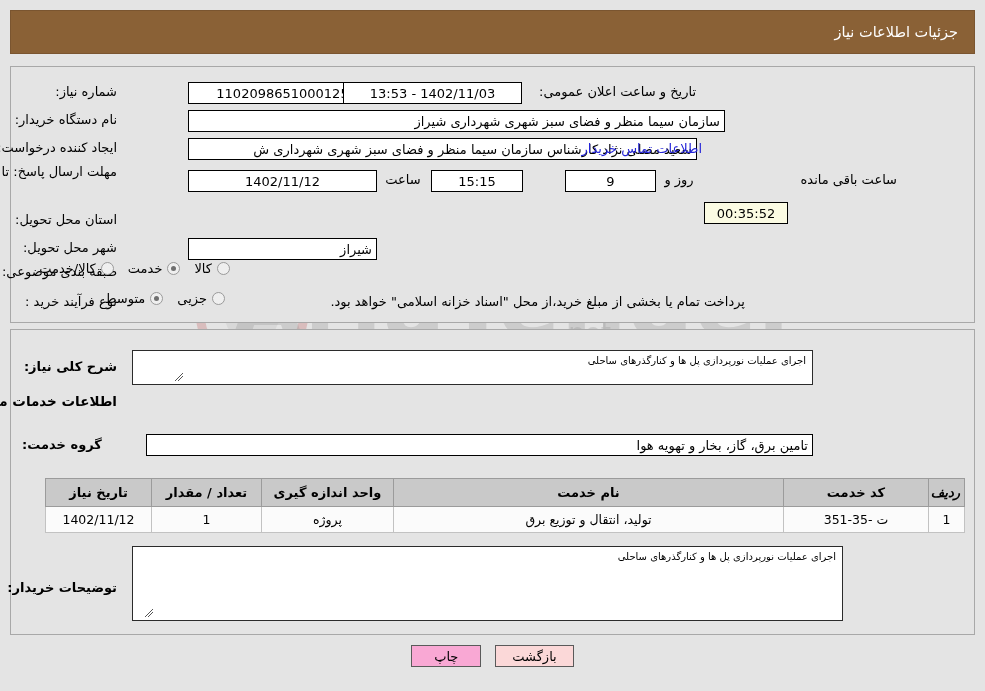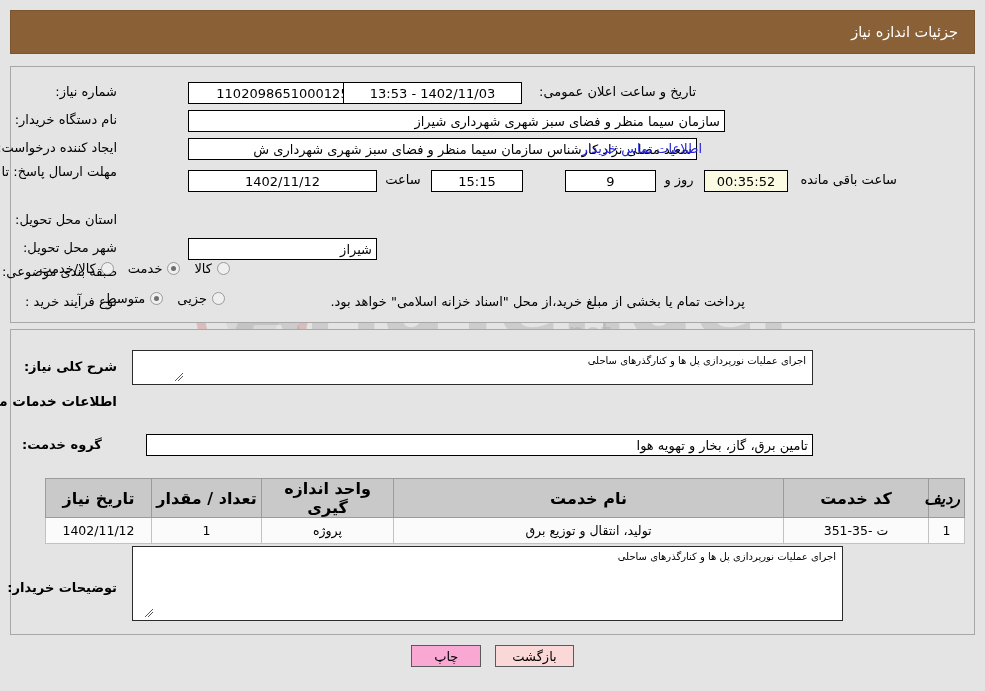--- a/index.html
+++ b/index.html
@@ -108,21 +108,21 @@
     font-size: 13px;
     color: #000;
     padding: 0 4px;
     display: flex;
     align-items: center;
     justify-content: center;
     overflow: hidden;
     white-space: nowrap;
   }
   .fld.right { justify-content: flex-start; }
-  .fld.yellow { background: #fbfbe3; }
+  .fld.yellow { background: #fbfbe3; margin-top: 32px; }
 
   
   .abs { position: absolute; z-index: 6; }
 
   
   .radio-group { display: flex; align-items: center; gap: 0; }
   .radio {
     width: 13px; height: 13px;
     border-radius: 50%;
     border: 1px solid #9a9a9a;
@@ -189,21 +189,21 @@
     left: 45px; top: 478px;
     width: 895px;
     border-collapse: collapse;
     z-index: 6;
     background: #fff;
     table-layout: fixed;
   }
   #svc-table th {
     background: #c9c9c9;
     border: 1px solid #9b9b9b;
-    font-size: 16px;
+    font-size: 13px;
     font-weight: bold;
     color: #000;
     height: 28px;
     text-align: center;
     padding: 0 4px;
   }
   #svc-table td {
     background: #fbfbfb;
     border: 1px solid #c2c2c2;
     font-size: 12.5px;
@@ -250,21 +250,21 @@
     </svg>
     <div class="wm-text">AriaTender</div>
     <div class="wm-net">.net</div>
     <svg class="wm-arrow" viewBox="0 0 96 60">
       <path d="M4 2 L48 2 L26 56 Z" fill="rgba(230,190,195,0.55)"></path>
       <path d="M52 2 L92 2 L72 46 Z" fill="rgba(230,190,195,0.40)"></path>
     </svg>
   </div>
 
   <div id="header-bar">
-    <span id="header-title">جزئیات اندازه نیاز</span>
+    <span id="header-title">جزئیات اطلاعات نیاز</span>
   </div>
 
   <div class="panel" id="panel-top"></div>
 
   <div class="lbl abs" style="right:868px; top:84px; width:100px; text-align:right;">شماره نیاز:</div>
   <div class="fld abs" style="right:608px; top:82px; width:189px;">1102098651000125</div>
 
   <div class="lbl abs" style="right:289px; top:84px; width:165px; text-align:right;">تاریخ و ساعت اعلان عمومی:</div>
   <div class="fld abs" style="right:463px; top:82px; width:179px;">1402/11/03 - 13:53</div>
 

